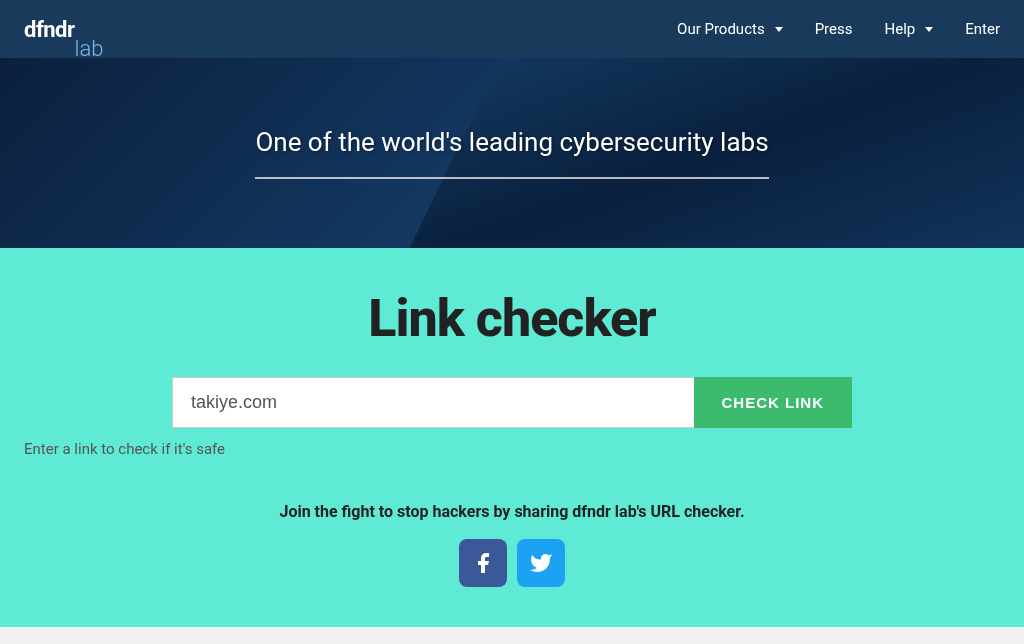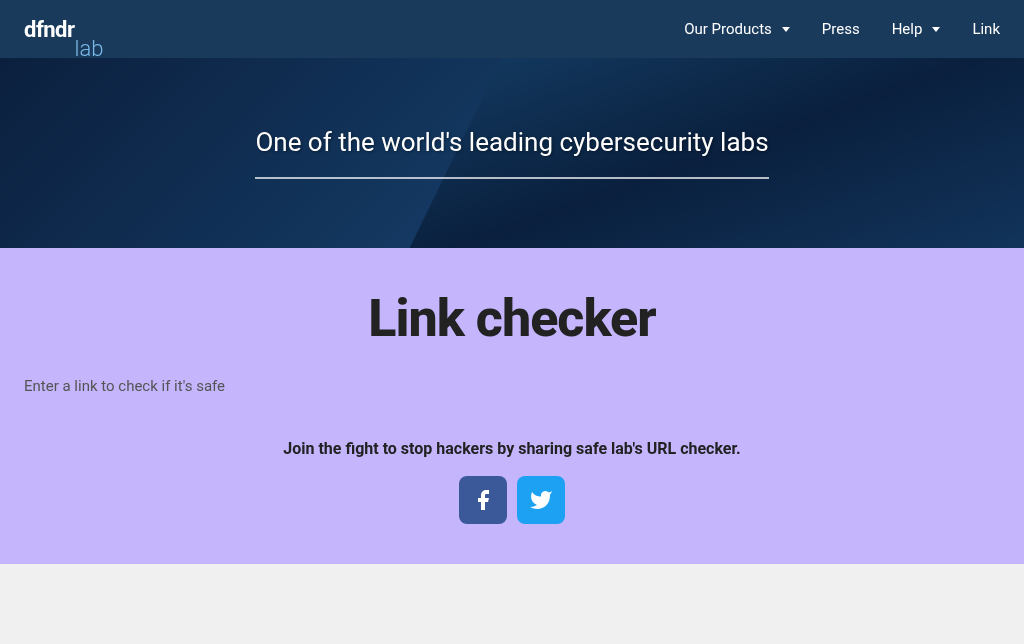--- a/index.html
+++ b/index.html
@@ -110,21 +110,21 @@
       color: #ffffff;
       font-size: 26px;
       font-weight: 400;
       text-shadow: 1px 1px 3px rgba(0,0,0,0.4);
       border-bottom: 2px solid rgba(255,255,255,0.7);
       padding-bottom: 20px;
     }
 
     
     .main-content {
-      background-color: #c4b5fd;
+      background-color: #5eead4;
       padding: 40px 24px 40px;
       display: flex;
       flex-direction: column;
       align-items: center;
     }
 
     .page-title {
       font-size: 52px;
       font-weight: 800;
       color: #222222;
@@ -227,41 +227,45 @@
       <span class="chevron-down"></span>
     </a>
     <a class="nav-item">
       <span>Press</span>
     </a>
     <a class="nav-item">
       <span>Help</span>
       <span class="chevron-down"></span>
     </a>
     <a class="nav-item">
-      <span>Link</span>
+      <span>Enter</span>
     </a>
   </div>
 </nav>
 
 <div class="hero-banner">
   <div class="hero-bg-shape"></div>
   <div class="hero-overlay"></div>
   <div class="hero-content">
     <h2 class="hero-title">One of the world's leading cybersecurity labs</h2>
   </div>
 </div>
 
 <div class="main-content">
   <h1 class="page-title">Link checker</h1>
 
+  <div class="search-row">
+    <input class="url-input" type="text" value="takiye.com" style="">
+    <button class="check-btn">CHECK LINK</button>
+  </div>
 
   <p class="input-hint">Enter a link to check if it's safe</p>
 
   <div class="share-section">
-    <p class="share-text">Join the fight to stop hackers by sharing safe lab's URL checker.</p>
+    <p class="share-text">Join the fight to stop hackers by sharing dfndr lab's URL checker.</p>
     <div class="social-buttons">
       <button class="social-btn facebook-btn" title="Share on Facebook">
         <svg xmlns="http://www.w3.org/2000/svg" width="24" height="24" viewBox="0 0 24 24">
           <path d="M18 2h-3a5 5 0 0 0-5 5v3H7v4h3v8h4v-8h3l1-4h-4V7a1 1 0 0 1 1-1h3z"></path>
         </svg>
       </button>
       <button class="social-btn twitter-btn" title="Share on Twitter">
         <svg xmlns="http://www.w3.org/2000/svg" width="24" height="24" viewBox="0 0 24 24">
           <path d="M23 3a10.9 10.9 0 0 1-3.14 1.53 4.48 4.48 0 0 0-7.86 3v1A10.66 10.66 0 0 1 3 4s-4 9 5 13a11.64 11.64 0 0 1-7 2c9 5 20 0 20-11.5a4.5 4.5 0 0 0-.08-.83A7.72 7.72 0 0 0 23 3z"></path>
         </svg>

